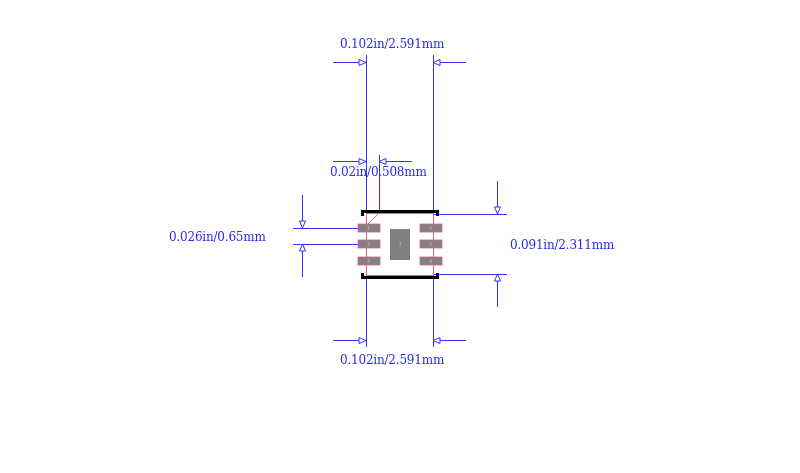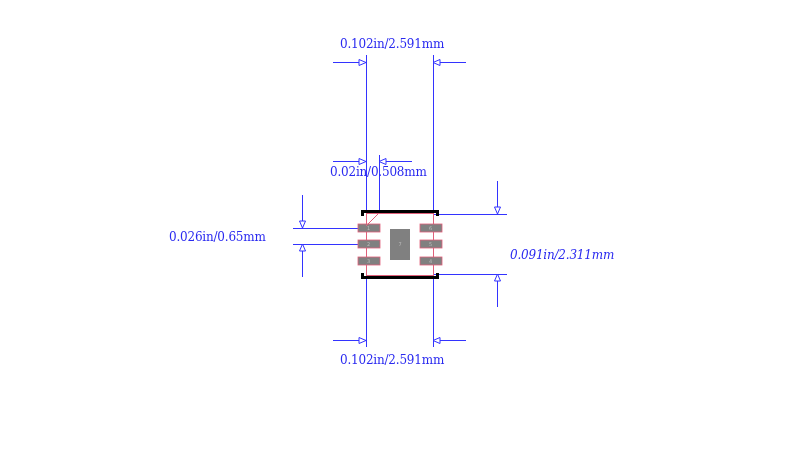--- a/index.html
+++ b/index.html
@@ -107,14 +107,14 @@
       <rect x="363" y="276" width="74" height="3"></rect>
       <rect x="361" y="273" width="3" height="6"></rect>
       <rect x="436" y="273" width="3" height="6"></rect>
     </g>
   </g>
 </svg>
 
 <div class="dim-label" style="left:340px; top:36px;">0.102in/2.591mm</div>
 <div class="dim-label" style="left:330px; top:136px;margin-top:28px;">0.02in/0.508mm</div>
 <div class="dim-label" style="left:169px; top:229px;">0.026in/0.65mm</div>
-<div class="dim-label" style="left:510px; top:247px;font-style:italic;">0.091in/2.311mm</div>
+<div class="dim-label" style="left:510px; top:237px;">0.091in/2.311mm</div>
 <div class="dim-label" style="left:340px; top:352px;">0.102in/2.591mm</div>
 
 </body></html>

